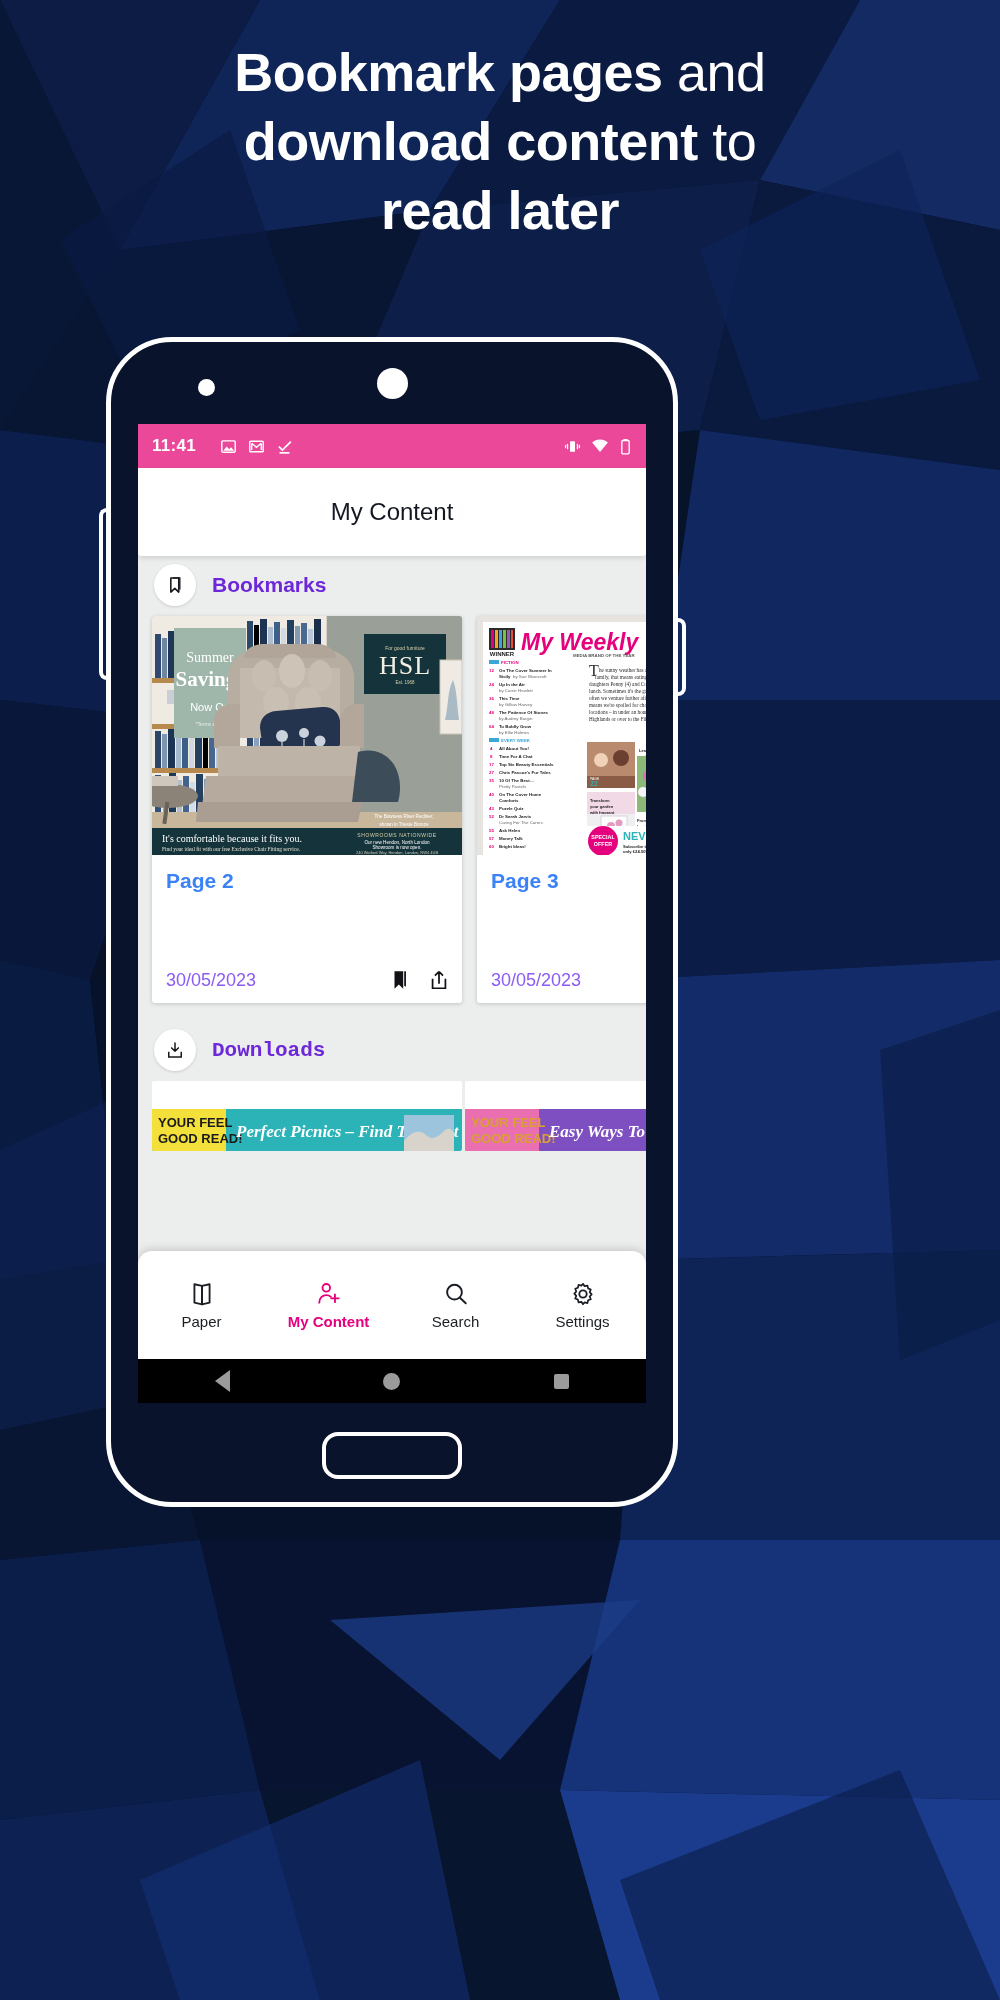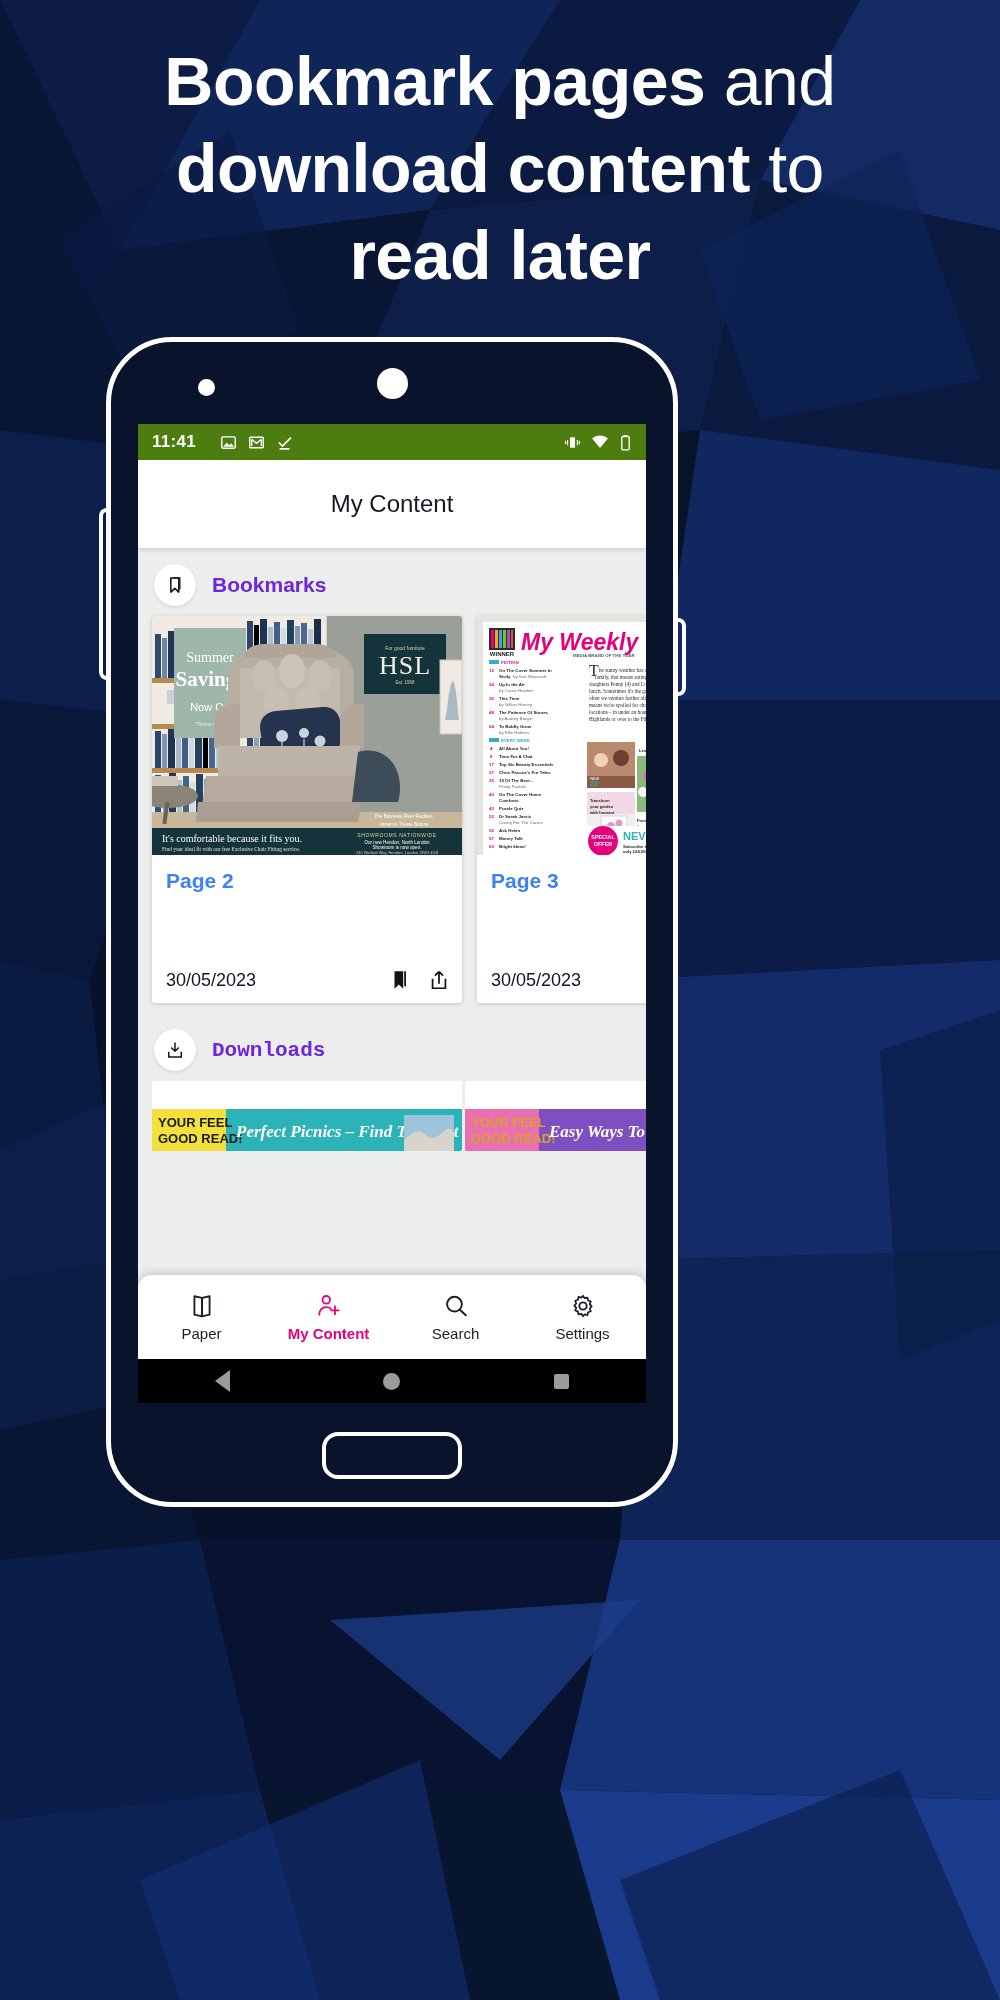--- a/index.html
+++ b/index.html
@@ -9,21 +9,21 @@
     background:#06102a;
   }
   
   #bg{position:absolute;inset:0;overflow:hidden;background:#06112c;}
   #bg svg{position:absolute;inset:0;width:1000px;height:2000px;display:block;}
 
   
   .headline{
     position:absolute;left:0;top:38px;width:1000px;
     text-align:center;color:#ffffff;
-    font-size:68px;line-height:1.28;letter-spacing:-0.5px;
+    font-size:54px;line-height:1.28;letter-spacing:-0.5px;
     font-weight:400;
     padding:0 42px;box-sizing:border-box;
   }
   .headline b{font-weight:700;}
 
   
   #phone{
     position:absolute;left:106px;top:337px;width:572px;height:1170px;
     border:5px solid #ffffff;border-radius:66px;
     box-sizing:border-box;
@@ -34,21 +34,21 @@
   .side-btn-l{position:absolute;left:99px;top:508px;width:9px;height:172px;border:4px solid #ffffff;border-right:none;border-radius:8px 0 0 8px;box-sizing:border-box;background:transparent;}
   .side-btn-r{position:absolute;left:676px;top:618px;width:10px;height:78px;border:4px solid #ffffff;border-left:none;border-radius:0 8px 8px 0;box-sizing:border-box;background:transparent;}
   .speaker{position:absolute;left:322px;top:1432px;width:140px;height:47px;border:4px solid #ffffff;border-radius:16px;box-sizing:border-box;}
 
   
   #screen{
     position:absolute;left:138px;top:424px;width:508px;height:979px;
     overflow:hidden;background:#e9eaeb;
   }
   
-  .statusbar{height:36px;background:#4d7c0f;display:flex;align-items:center;
+  .statusbar{height:44px;background:#ec4899;display:flex;align-items:center;
     padding:0 14px;color:#fff;font-size:17px;font-weight:700;}
   .sb-time{letter-spacing:.3px;margin-right:13px;}
   .sb-left{display:flex;align-items:center;gap:11px;flex:1;}
   .sb-right{display:flex;align-items:center;gap:10px;}
   .sb-ico{display:block;}
 
   
   .appbar{height:88px;background:#fff;display:flex;align-items:center;justify-content:center;
     border-radius:0 0 3px 3px;box-shadow:0 2px 5px rgba(0,0,0,.13);position:relative;z-index:4;}
   .appbar-title{font-size:24px;color:#141821;font-weight:400;}
@@ -61,28 +61,28 @@
      display:flex;align-items:center;justify-content:center;box-shadow:0 1px 3px rgba(0,0,0,.14);}
   .section-title{margin-left:16px;font-size:21px;font-weight:700;color:#6d28d9;}
 
   .cards{display:flex;gap:15px;padding:0 14px;}
   .card{width:310px;flex:0 0 310px;background:#fff;border-radius:3px;
      box-shadow:0 1px 4px rgba(0,0,0,.18);overflow:hidden;}
   .thumb{height:239px;width:100%;position:relative;overflow:hidden;background:#ccc;}
   .card-body{height:148px;position:relative;padding:14px 14px 0 14px;box-sizing:border-box;}
   .card-title{font-size:21px;font-weight:700;color:#3b82f6;}
   .card-foot{position:absolute;left:14px;right:12px;bottom:12px;display:flex;align-items:center;}
-  .card-date{font-size:18px;color:#0f172a;flex:1;}
+  .card-date{font-size:18px;color:#8b5cf6;flex:1;}
   .card-acts{display:flex;align-items:center;gap:17px;}
 
   .dl-row{display:flex;gap:3px;padding:0 14px;}
   .dl-thumb{width:310px;flex:0 0 310px;height:70px;position:relative;overflow:hidden;border-radius:2px;}
 
   
-  .bottomnav{position:absolute;left:0;right:0;bottom:44px;height:84px;background:#fff;
+  .bottomnav{position:absolute;left:0;right:0;bottom:44px;height:108px;background:#fff;
      border-radius:14px 14px 0 0;display:flex;align-items:center;box-shadow:0 -2px 8px rgba(0,0,0,.16);z-index:6;}
   .navitem{flex:1;display:flex;flex-direction:column;align-items:center;justify-content:center;gap:6px;}
   .navlabel{font-size:15px;color:#1b1e25;}
   .navitem.active .navlabel{color:#e5007d;font-weight:700;}
 
   
   .androidnav{position:absolute;left:0;right:0;bottom:0;height:44px;background:#000;
      display:flex;align-items:center;justify-content:space-around;z-index:7;}
   .an-back{width:0;height:0;border-top:11px solid transparent;border-bottom:11px solid transparent;border-right:15px solid #9b9b9b;}
   .an-home{width:17px;height:17px;border-radius:50%;background:#9b9b9b;}

